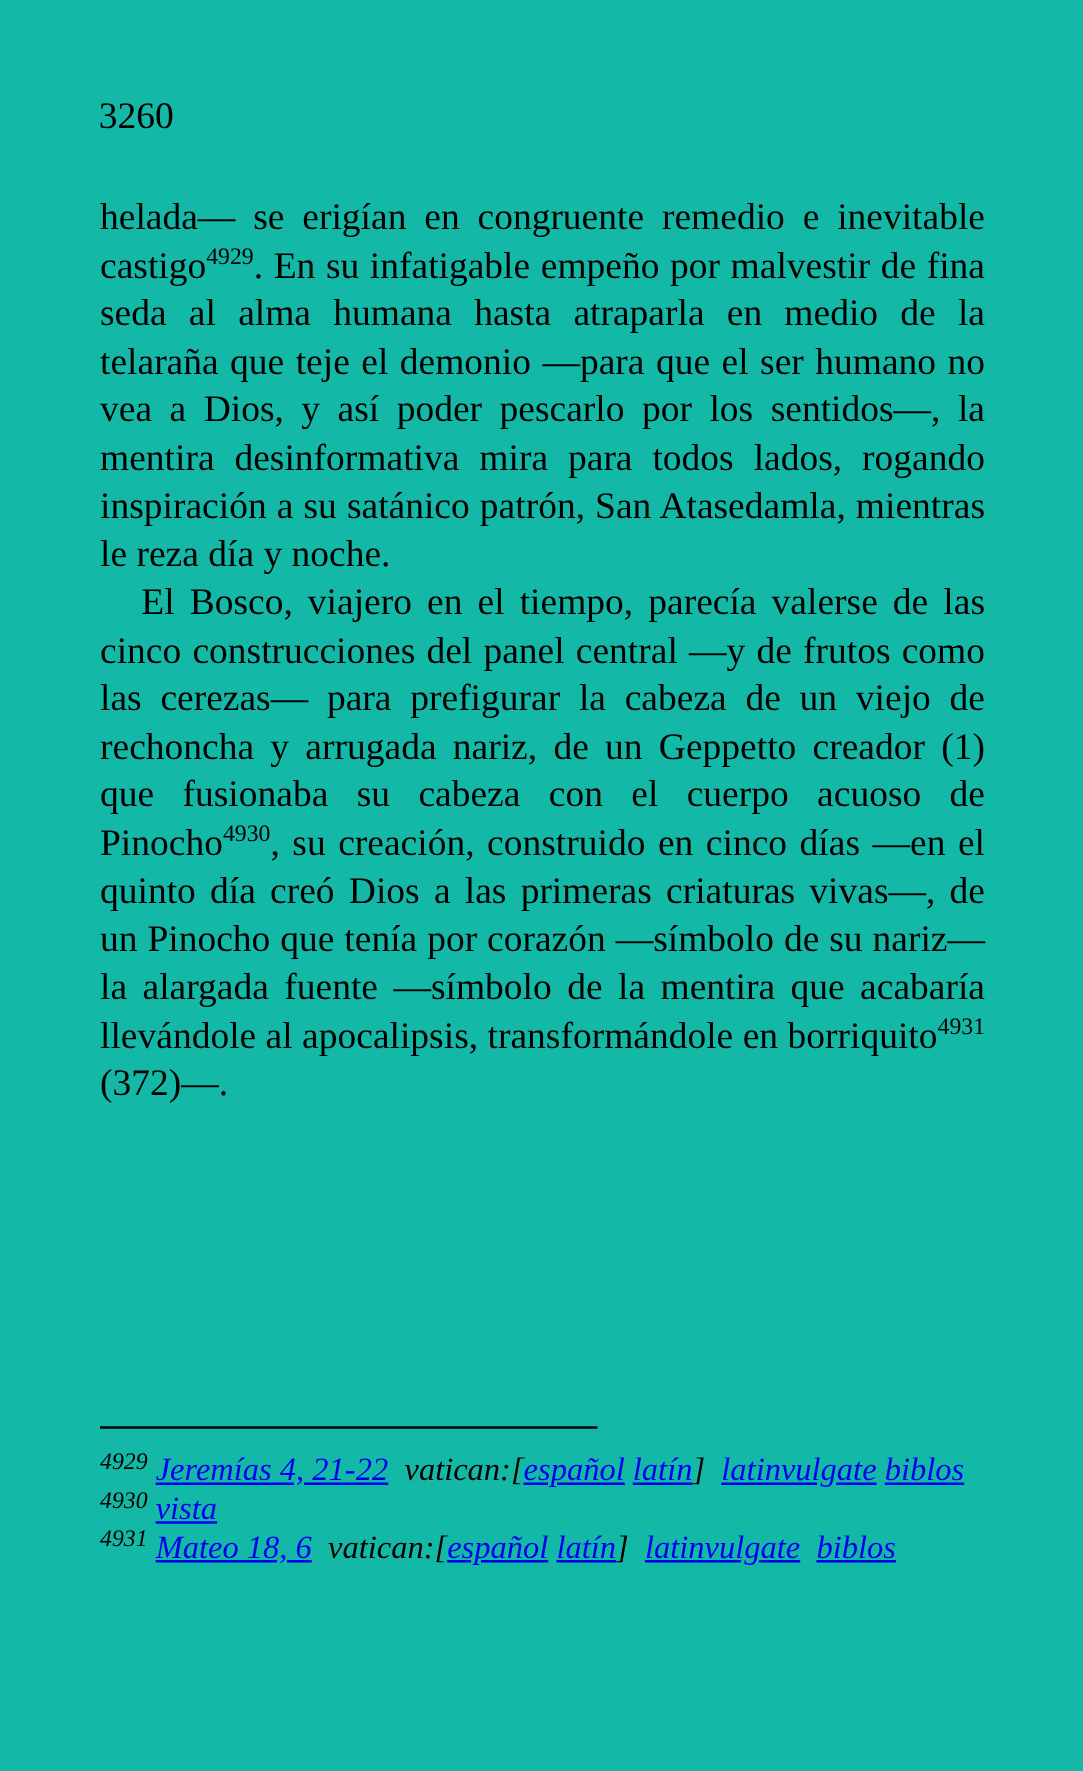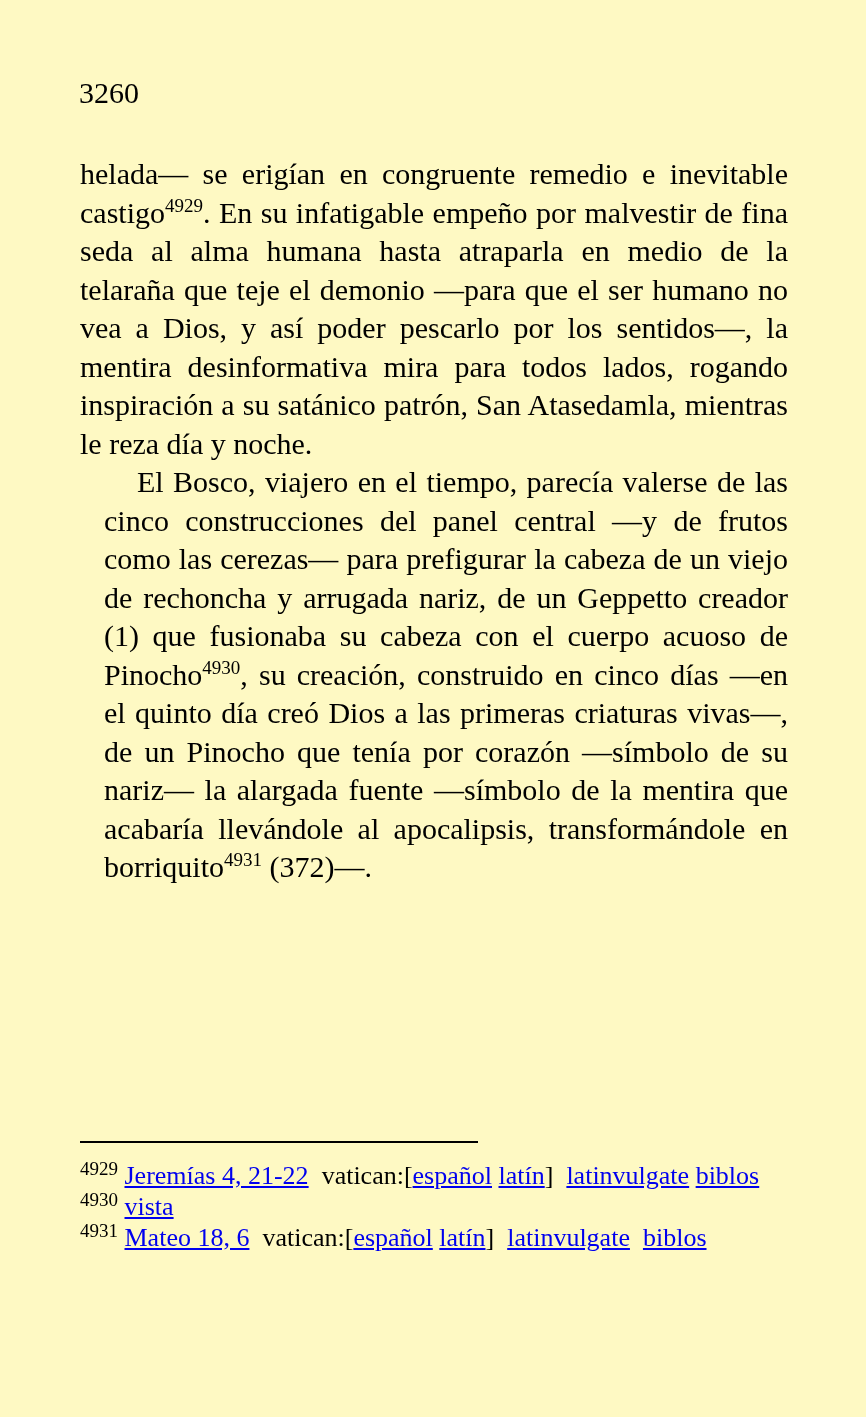--- a/index.html
+++ b/index.html
@@ -4,21 +4,21 @@
 <style>
   html, body {
     margin: 0;
     padding: 0;
     background: #ffffff;
   }
   .page {
     position: relative;
     width: 866px;
     height: 1417px;
-    background: #fef9c3;
+    background: #14b8a6;
     color: #000000;
     font-family: "Liberation Serif", "DejaVu Serif", serif;
     overflow: hidden;
   }
   .page-number {
     position: absolute;
     left: 79px;
     top: 76px;
     font-size: 30px;
     line-height: 1.1;
@@ -30,21 +30,20 @@
     width: 708px;
   }
   p.para {
     margin: 0;
     font-size: 30px;
     line-height: 38.5px;
     text-align: justify;
   }
   p.para.indent {
     text-indent: 33px;
-    margin-left: 24px;
   }
   sup.fnref {
     font-size: 19px;
     line-height: 0;
     position: relative;
     top: -11px;
     vertical-align: baseline;
   }
   .footnote-separator {
     position: absolute;
@@ -57,20 +56,21 @@
   .footnotes {
     position: absolute;
     left: 80px;
     top: 1160px;
     width: 708px;
     font-size: 26px;
     line-height: 31px;
   }
   .fn-line {
     white-space: pre-wrap;
+    font-style: italic;
   }
   sup.fn-marker {
     font-size: 19px;
     line-height: 0;
     position: relative;
     top: -9px;
     vertical-align: baseline;
     color: #000000;
   }
   a.fn-link {

